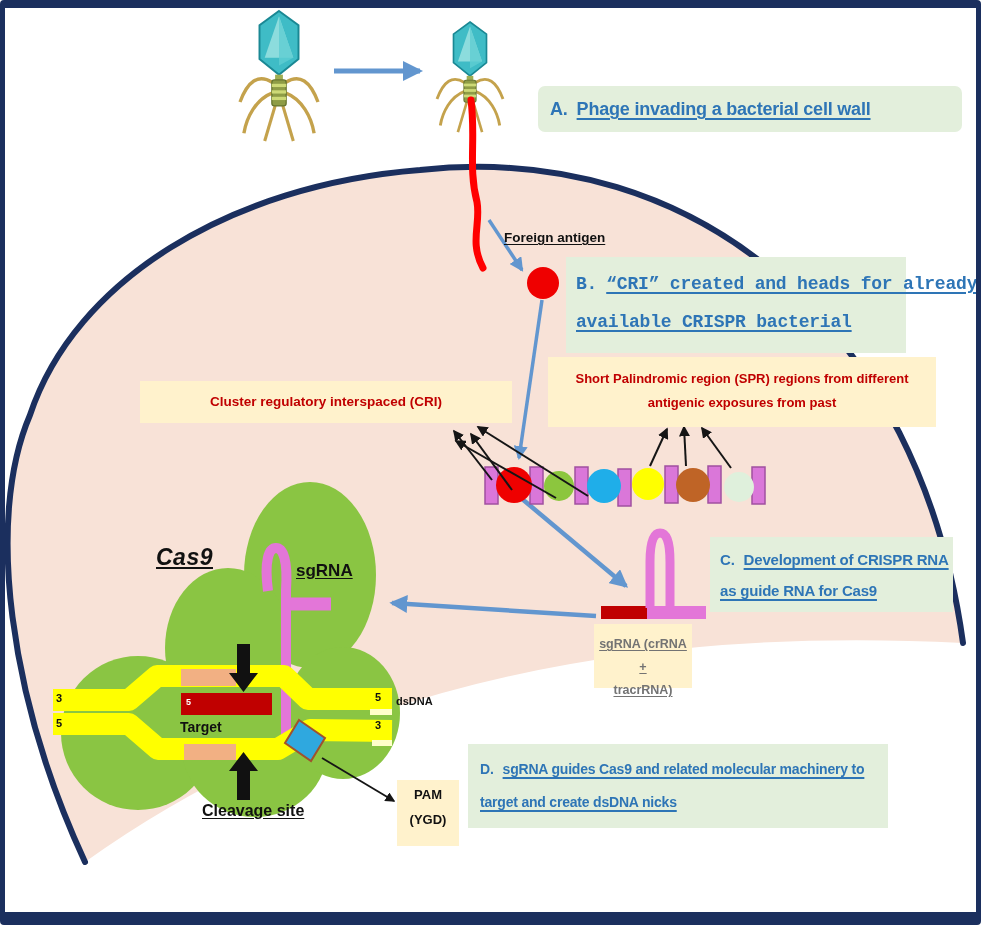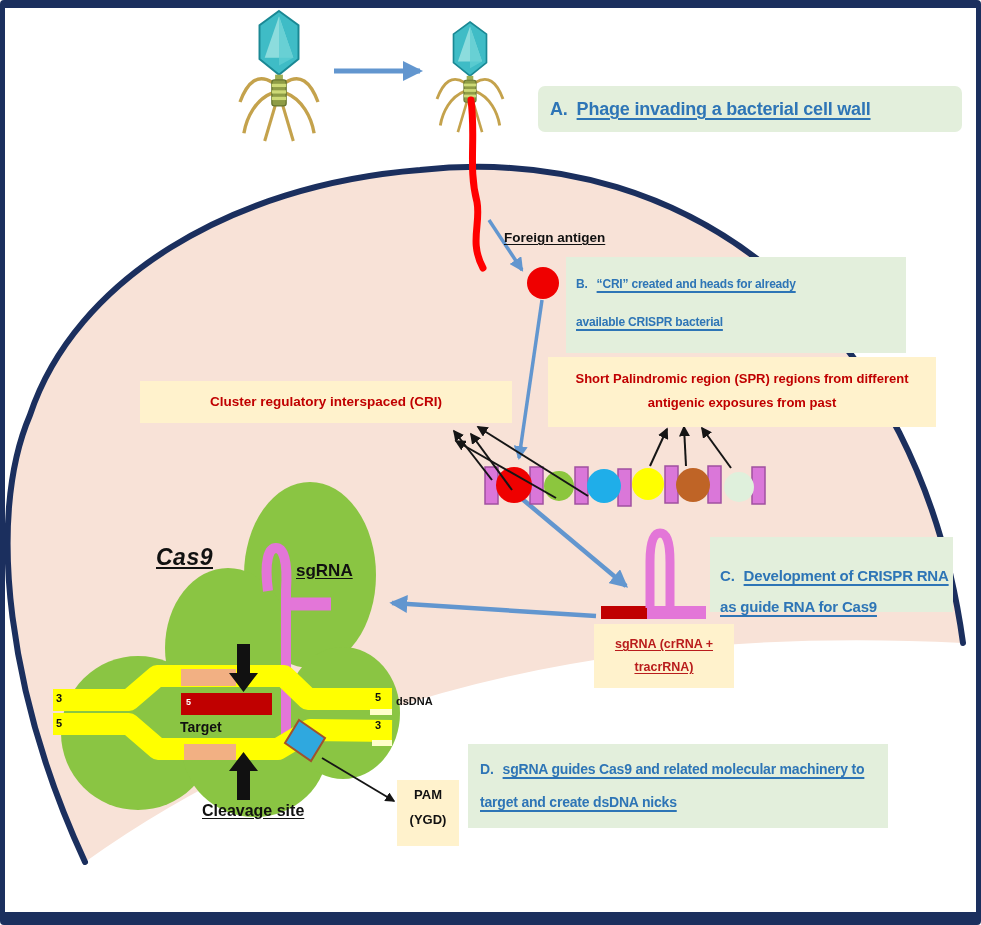--- a/index.html
+++ b/index.html
@@ -10,26 +10,26 @@
   svg.canvas{position:absolute;left:0;top:0;z-index:1;}
   .box{position:absolute;z-index:10;font-weight:bold;box-sizing:border-box;}
   .green-box{background:#E3EFDC;color:#2E75B6;}
   .cream-box{background:#FFF2CC;color:#C00000;}
   .u{text-decoration:underline;text-decoration-thickness:2px;text-underline-offset:3px;}
   .bu{text-decoration:underline;text-underline-offset:2px;}
   .lbl{position:absolute;z-index:12;font-weight:bold;color:#111;white-space:nowrap;}
   .prefix{margin-right:9px;text-decoration:none;}
   .nowrap{white-space:nowrap;}
   #box-a{left:538px;top:86px;width:424px;height:46px;font-size:18px;line-height:46px;padding-left:12px;letter-spacing:-.2px;border-radius:7px;}
-  #box-b{left:566px;top:257px;width:340px;height:96px;font-size:12px;line-height:38px;padding:8px 10px;letter-spacing:-.2px;}
+  #box-b{left:566px;top:257px;width:340px;height:96px;font-size:18px;line-height:38px;padding:8px 10px;letter-spacing:-.2px;font-family:Liberation Mono, monospace;}
   #box-cri{left:140px;top:381px;width:372px;height:42px;font-size:13.5px;line-height:42px;text-align:center;}
   #box-spr{left:548px;top:357px;width:388px;height:70px;font-size:13px;line-height:24px;text-align:center;padding-top:10px;}
-  #box-c{left:710px;top:537px;width:243px;height:75px;font-size:15px;line-height:31px;padding:23px 10px;letter-spacing:-.2px;}
+  #box-c{left:710px;top:537px;width:243px;height:75px;font-size:15px;line-height:31px;padding:7px 10px;letter-spacing:-.2px;}
   #box-d{left:468px;top:744px;width:420px;height:84px;font-size:14px;line-height:33px;padding:9px 12px;letter-spacing:-.2px;}
-  #box-sgrna{left:594px;top:624px;width:140px;height:64px;font-size:12.5px;line-height:23px;text-align:center;padding-top:9px;color:#b91c1c;}
+  #box-sgrna{left:594px;top:624px;width:98px;height:64px;font-size:12.5px;line-height:23px;text-align:center;padding-top:9px;color:#737373;}
   #box-pam{left:397px;top:780px;width:62px;height:66px;font-size:13px;line-height:25px;text-align:center;padding-top:2px;color:#111;}
   #lbl-foreign{left:504px;top:230px;font-size:13.5px;}
   #lbl-cas9{left:156px;top:544px;font-size:23px;letter-spacing:.5px;font-style:italic;}
   #lbl-sgrna{left:296px;top:561px;font-size:17px;}
   #lbl-target{left:180px;top:719px;font-size:14px;}
   #lbl-cleave{left:202px;top:802px;font-size:16px;}
   #lbl-dsdna{left:396px;top:695px;font-size:11px;}
   .dna-num{font-size:11px;}
   #n3L{left:56px;top:692px;} #n5L{left:56px;top:717px;}
   #n5R{left:375px;top:691px;} #n3R{left:375px;top:719px;}

